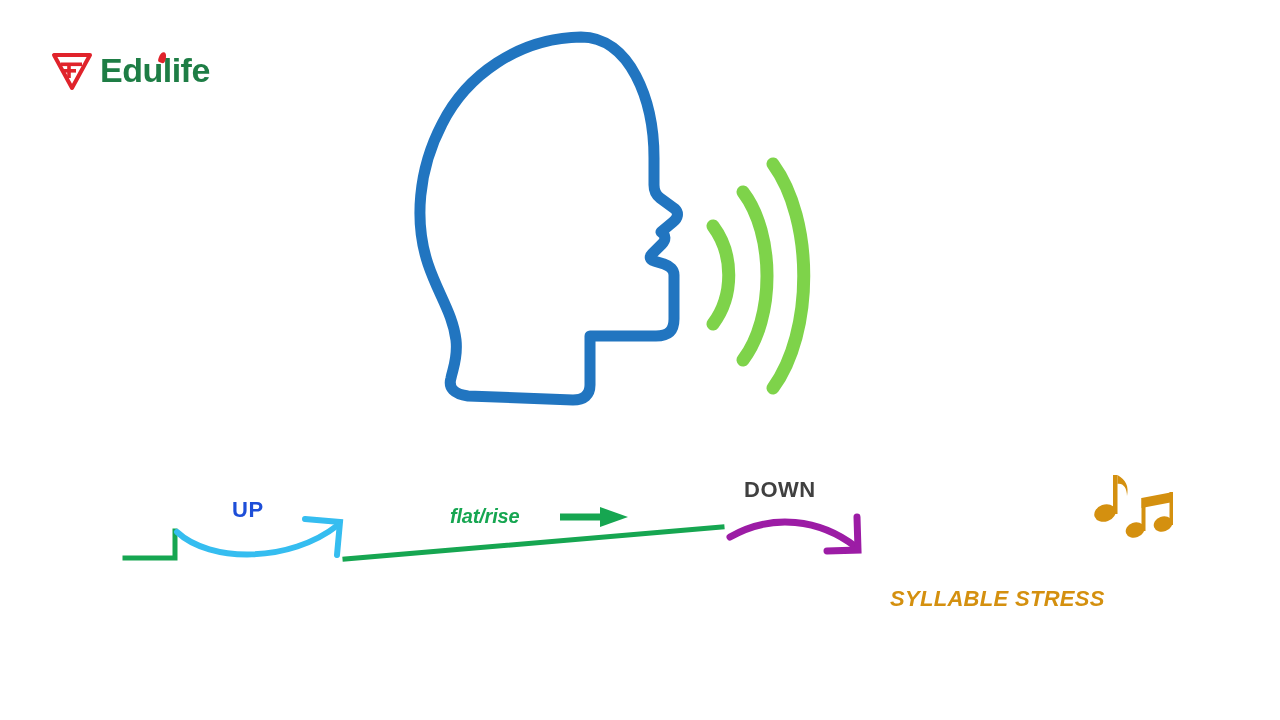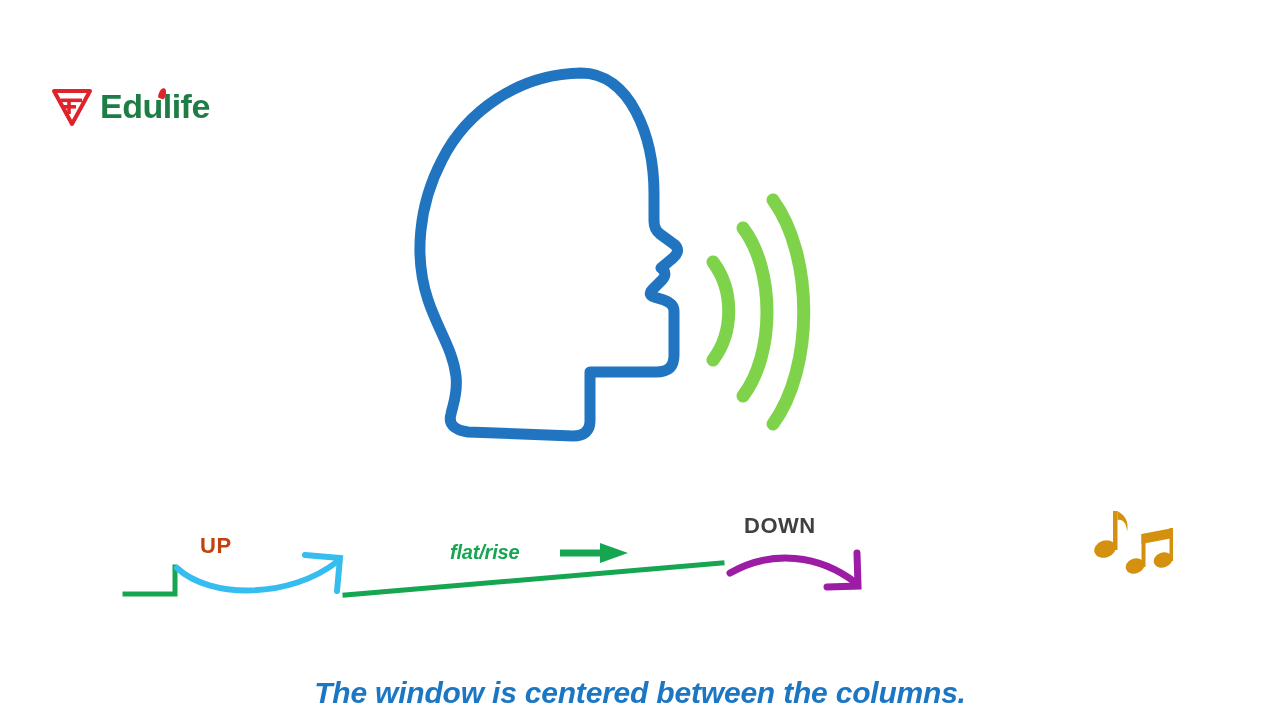--- a/index.html
+++ b/index.html
@@ -2,21 +2,21 @@
 <html><head>
 <meta charset="utf-8">
 <style>
   * { margin:0; padding:0; box-sizing:border-box; }
   html, body {
     width:1280px; height:720px;
     background:#ffffff;
     font-family:"Liberation Sans", sans-serif;
     overflow:hidden;
   }
-  #stage { position:relative; width:1280px; height:556px; background:#ffffff;margin-top:36px; }
+  #stage { position:relative; width:1280px; height:556px; background:#ffffff; }
 
   
   #logo { position:absolute; left:50px; top:48px; display:flex; align-items:center; gap:6px; }
   #logo .mark { width:44px; height:44px; display:block; }
   #logo .wordmark {
     font-size:34px; font-weight:bold; letter-spacing:-0.5px;
     color:#1e7d45; line-height:1; position:relative; white-space:nowrap;
   }
   #logo .dot {
     position:absolute; width:7px; height:11px; background:#e0232b;
@@ -24,21 +24,21 @@
     transform:rotate(18deg); left:59px; top:-1px;
   }
 
   
   #head-illustration { position:absolute; left:398px; top:28px; width:470px; height:382px; }
 
   
   #intonation-diagram { position:absolute; left:100px; top:455px; width:800px; height:120px; }
 
   .dlabel { position:absolute; font-weight:bold; white-space:nowrap; }
-  #label-up   { left:200px; top:497px; font-size:22px; color:#c2410c; letter-spacing:0.5px; }
+  #label-up   { left:232px; top:497px; font-size:22px; color:#1d4ed8; letter-spacing:0.5px; }
   #label-down { left:744px; top:477px; font-size:22px; color:#404040; letter-spacing:0.5px; }
   #label-flatrise {
     left:450px; top:505px; font-size:20px; color:#16a651;
     font-style:italic; font-weight:bold; letter-spacing:-0.2px;
   }
   #flatrise-arrow { position:absolute; left:560px; top:503px; width:70px; height:28px; }
 
   
   #intonation-tag {
     position:absolute; left:898px; top:497px;
@@ -158,16 +158,16 @@
       <path d="M24.5 3 C33 8 36 14 34 24 C34 16 30 11 24.5 12 Z"></path>
       <ellipse cx="42" cy="58" rx="9.5" ry="7.5" transform="rotate(-20 42 58)"></ellipse>
       <ellipse cx="70" cy="52" rx="9.5" ry="7.5" transform="rotate(-20 70 52)"></ellipse>
       <rect x="48.5" y="26" width="4" height="33"></rect>
       <rect x="76.5" y="20" width="4" height="33"></rect>
       <path d="M48.5 26 L80.5 20 L80.5 30 L48.5 36 Z"></path>
     </g>
   </svg>
 
 
+  <div id="syllable-stress-tag">SYLLABLE STRESS</div>
 
-  <div id="bottom-sentence">The window is centered between the columns.</div>
 
 </div>
 
 </body></html>

